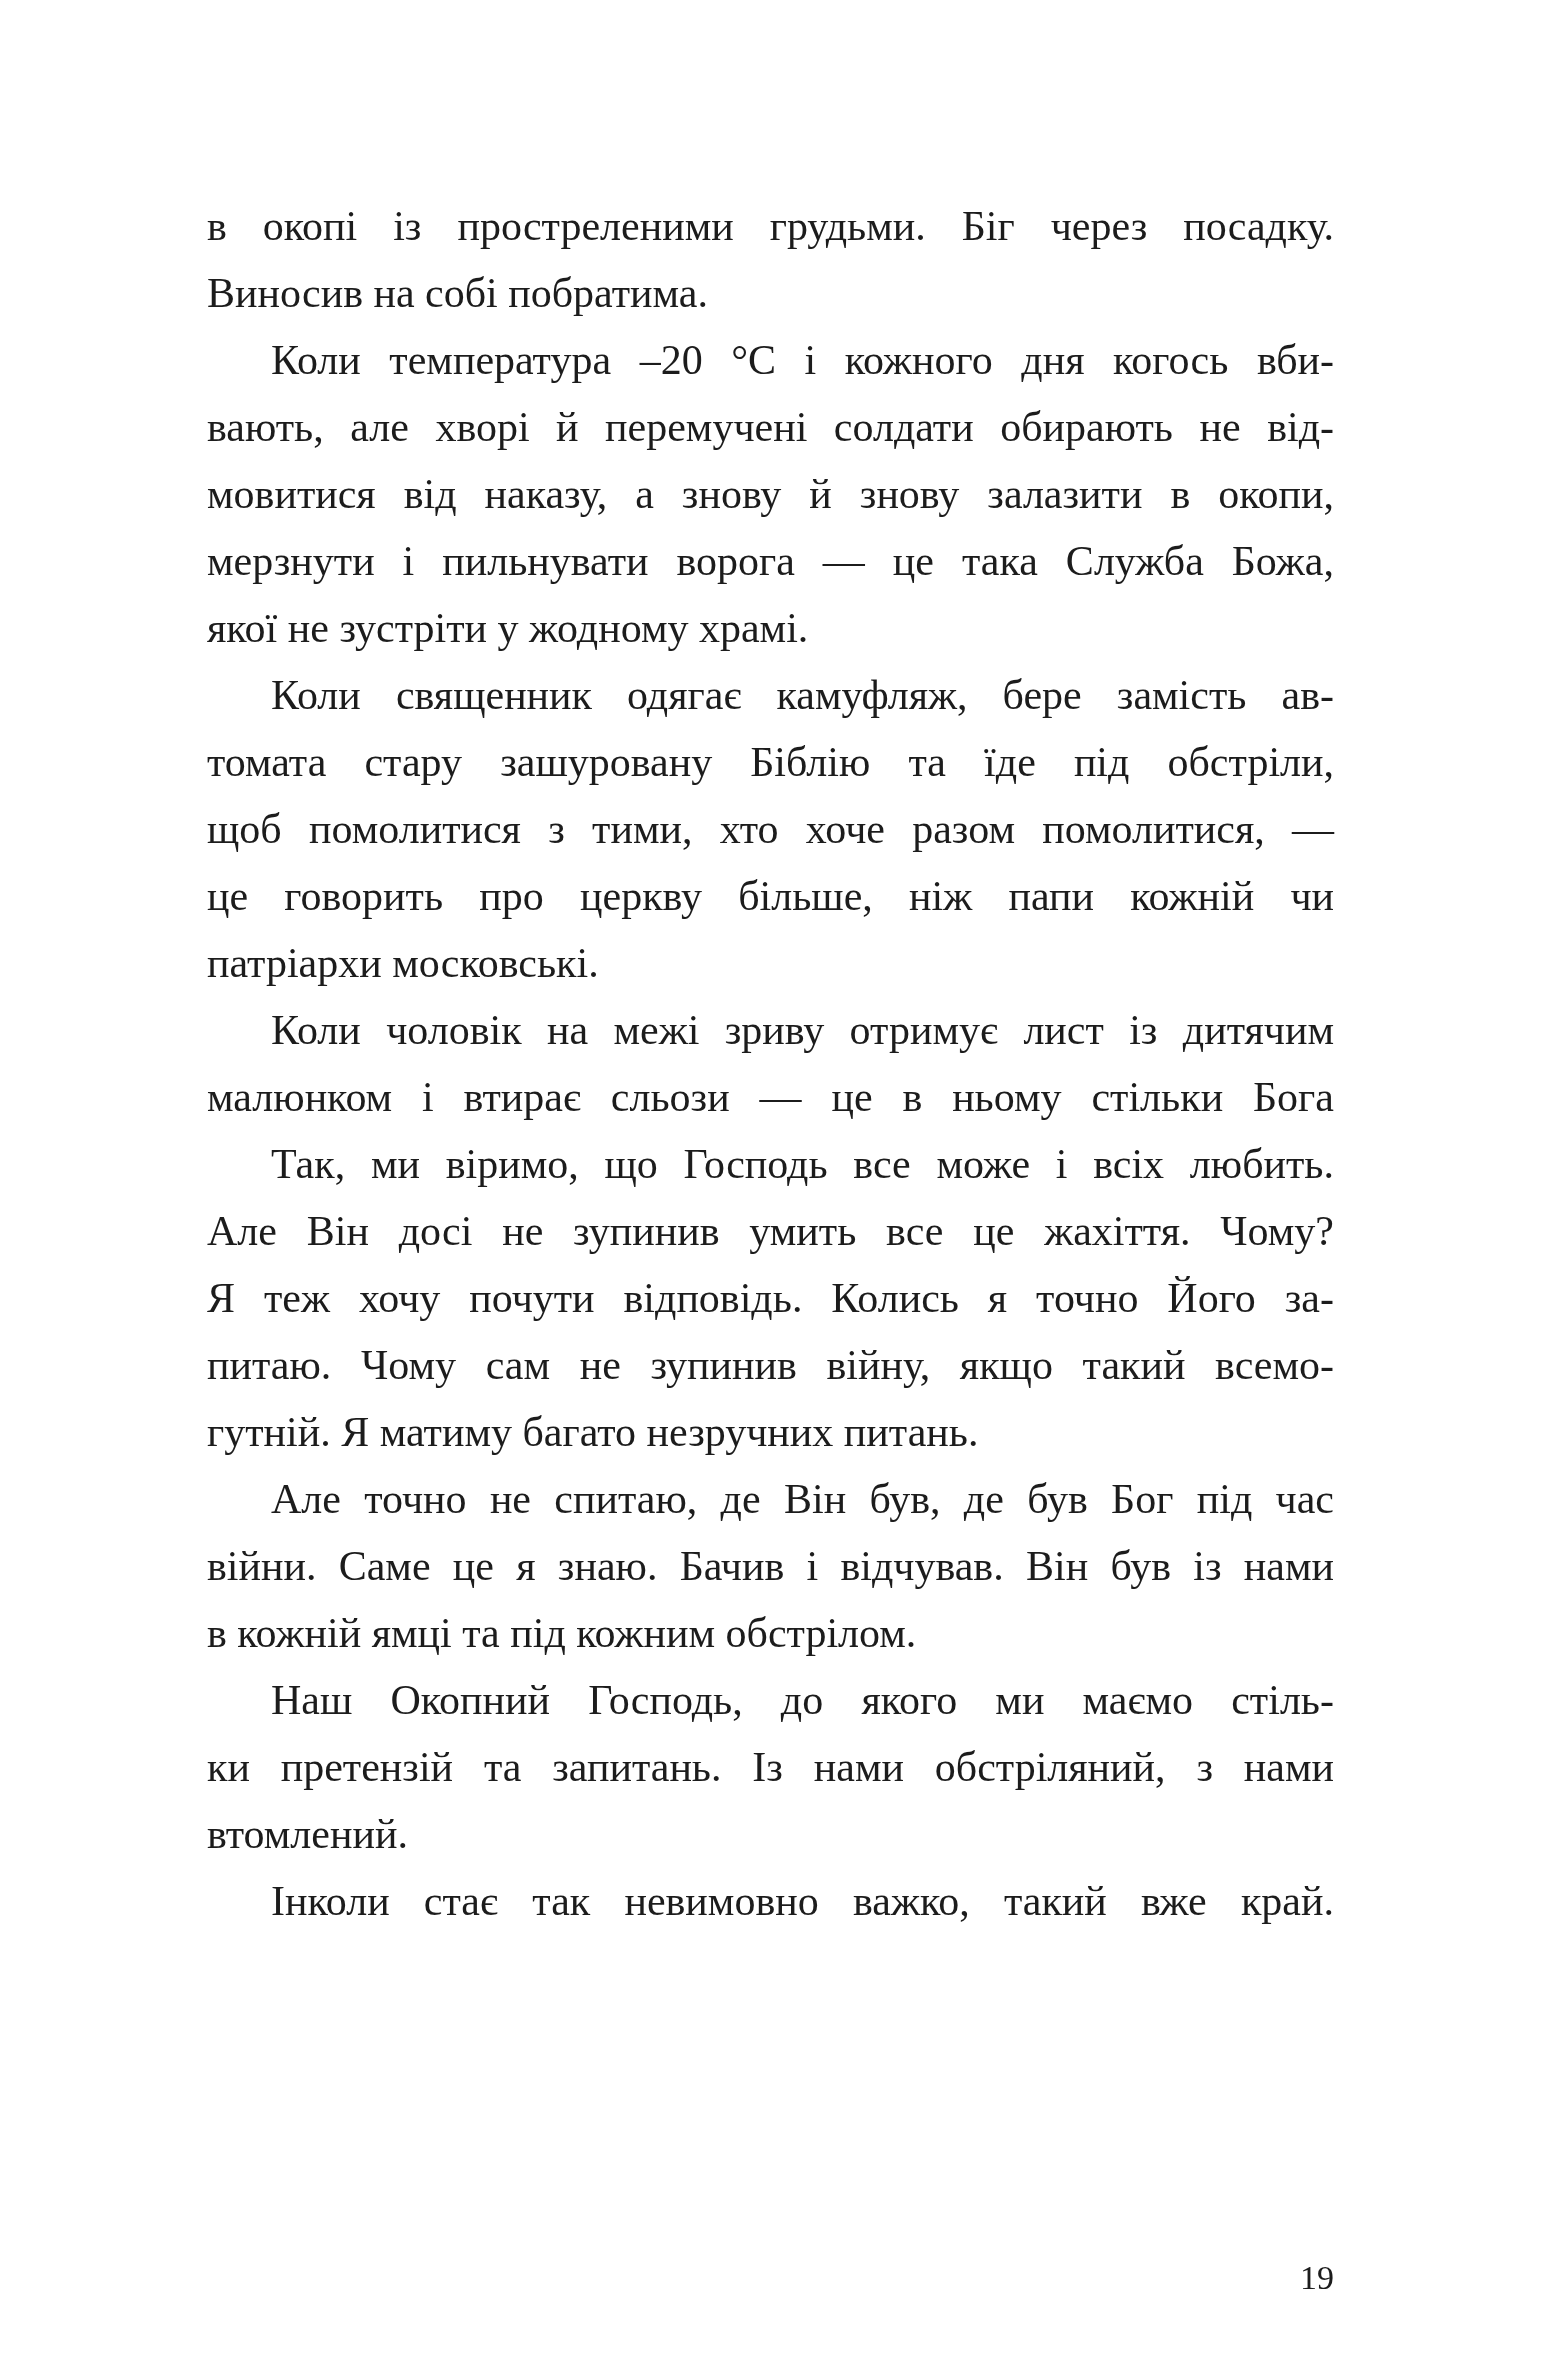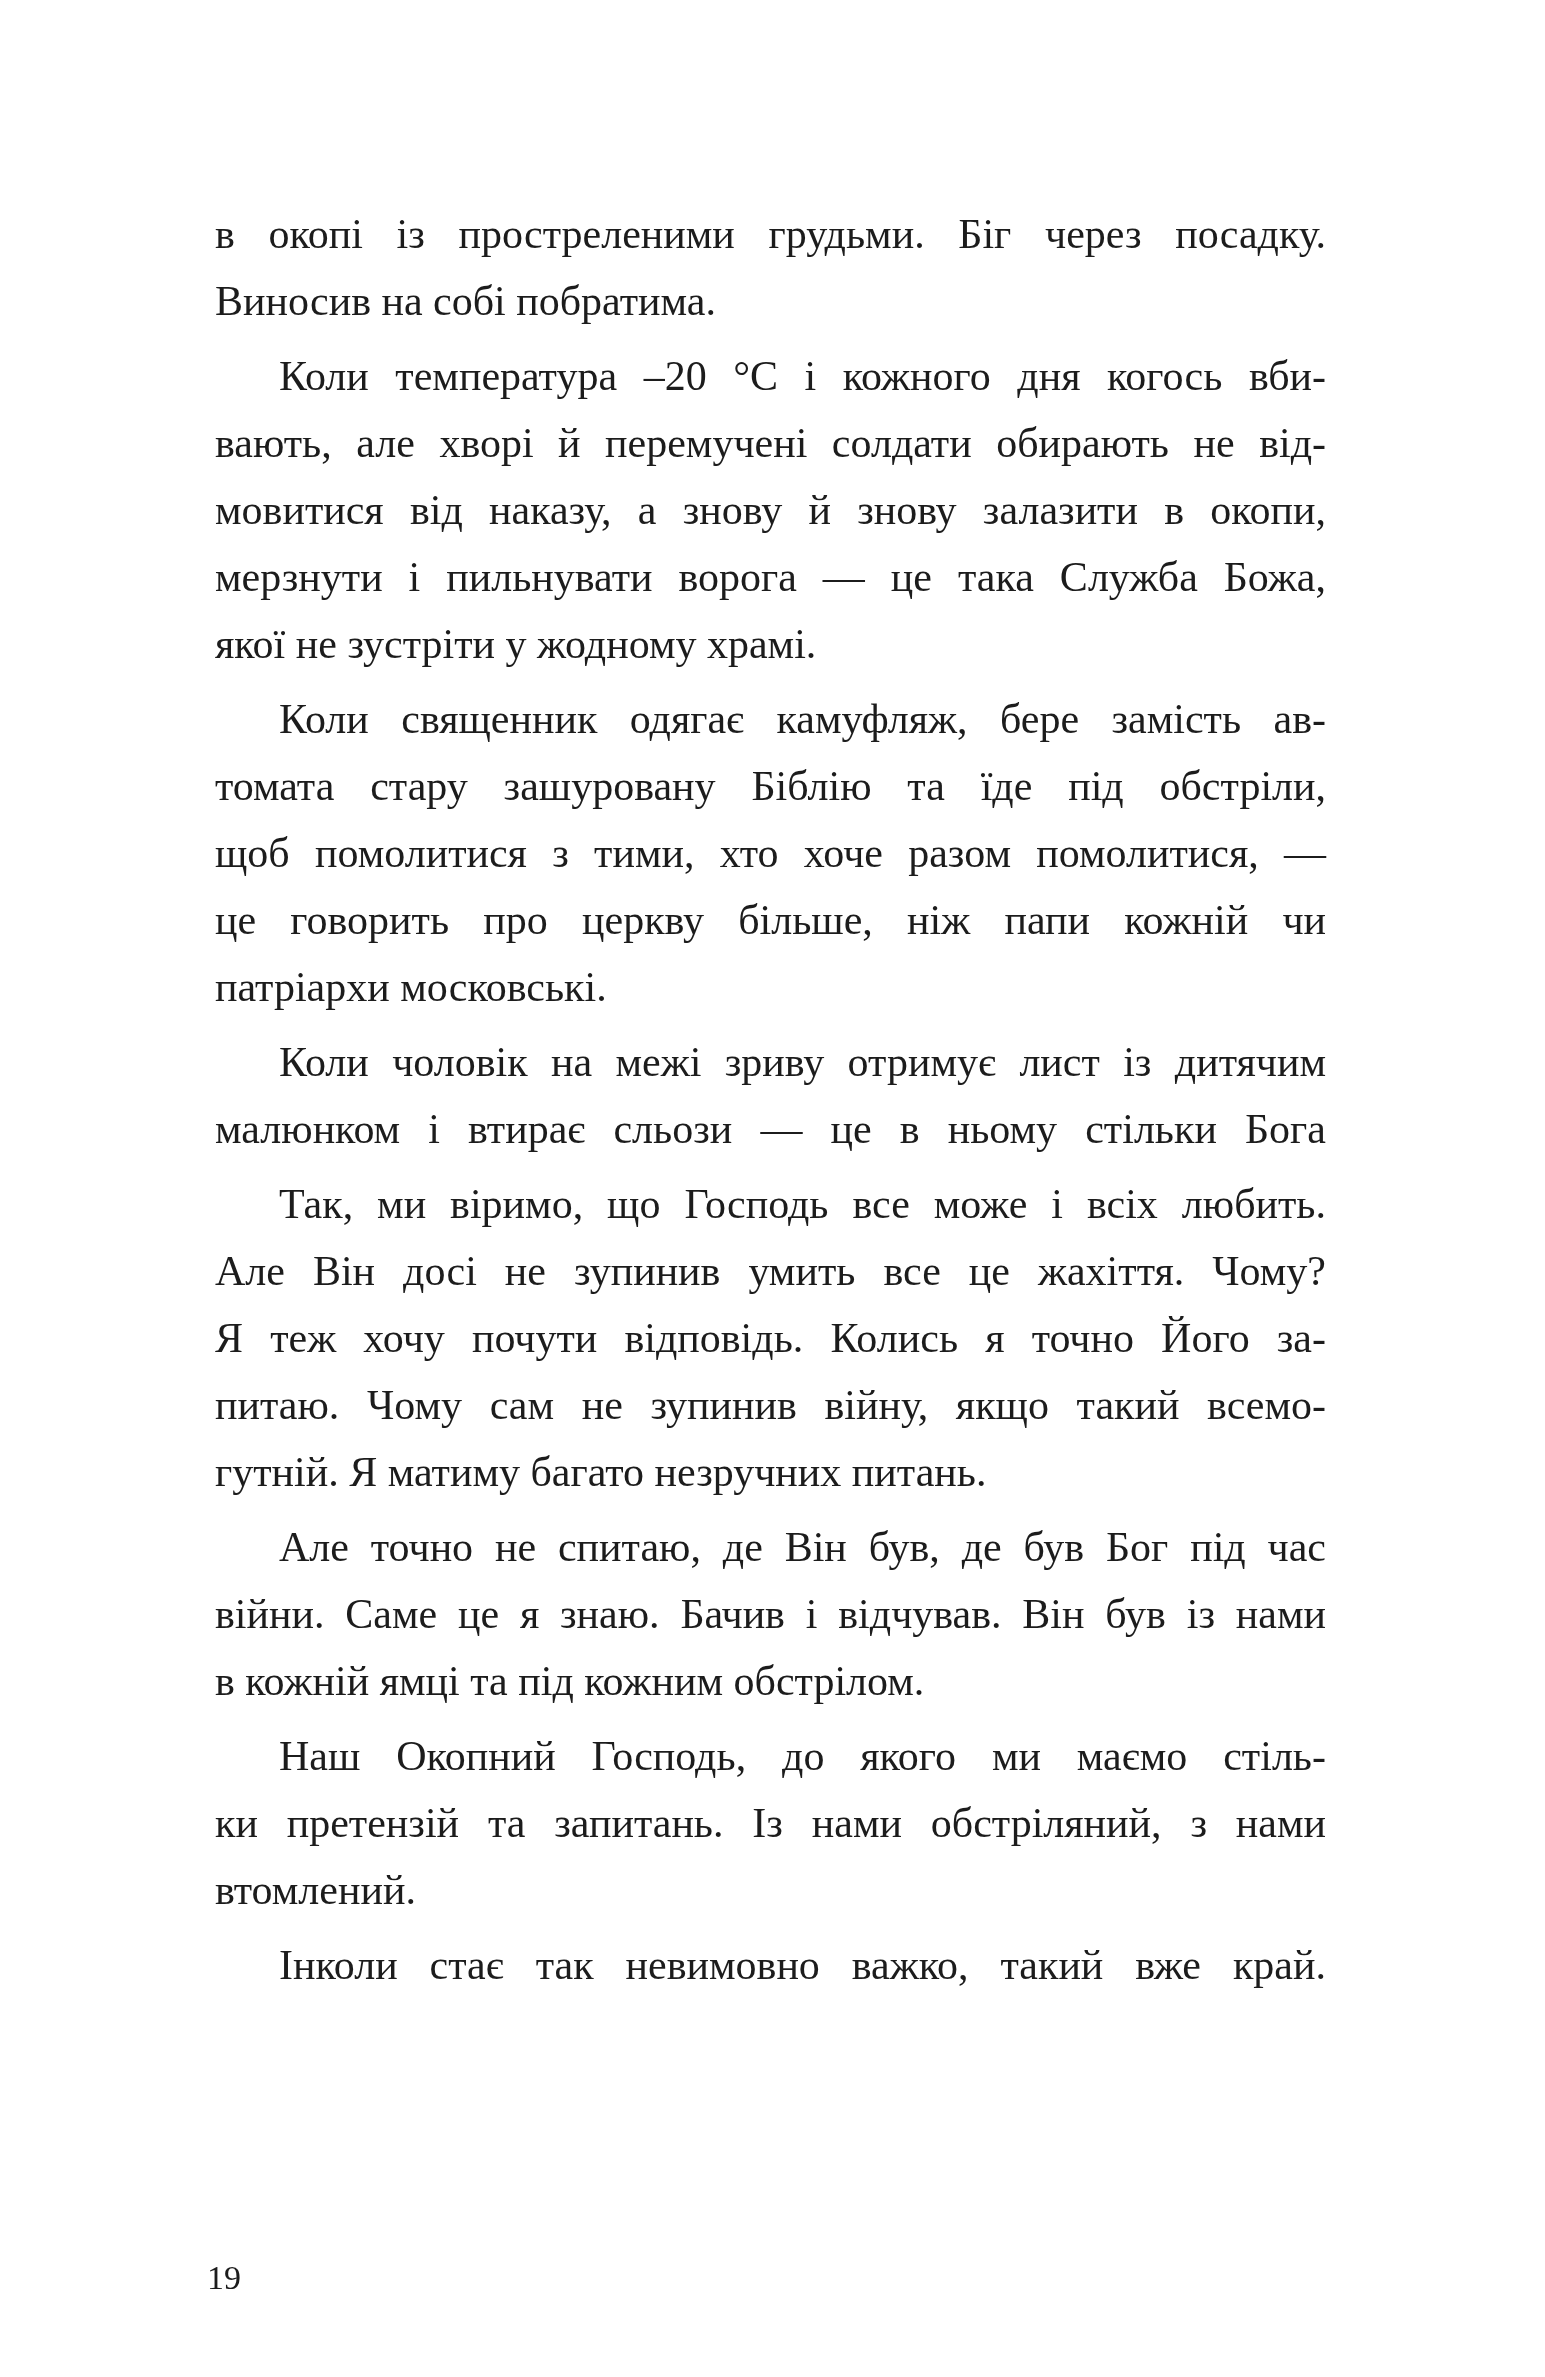--- a/index.html
+++ b/index.html
@@ -25,40 +25,40 @@
   }
   .text-block {
     position: absolute;
     left: 207px;
     top: 193px;
     width: 1127px;
     font-size: 42px;
     line-height: 67px;
   }
   .para {
-    margin: 8px;
+    margin: 0;
     padding: 0;
   }
   .line {
     display: block;
     white-space: normal;
   }
   .line.just {
     text-align: justify;
     text-align-last: justify;
   }
   .line.first {
     text-indent: 64px;
   }
   .page-number {
     position: absolute;
     left: 207px;
     top: 2258px;
     width: 1127px;
-    text-align: left;
+    text-align: right;
     font-size: 34px;
     line-height: 40px;
     color: #1c1c1c;
   }
 </style>
 </head>
 <body>
 
 <div class="page">
   <div class="text-block">

